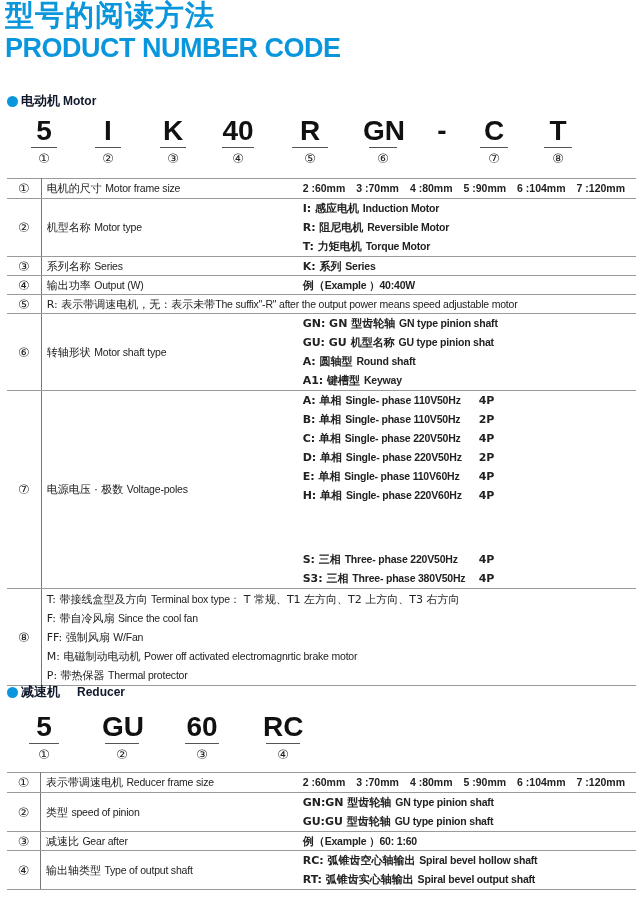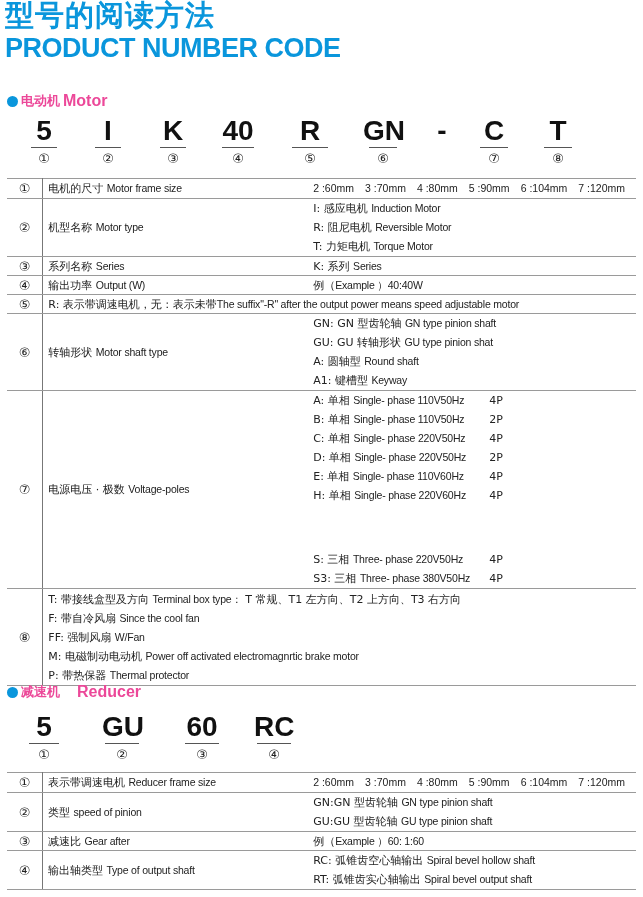--- a/index.html
+++ b/index.html
@@ -2,35 +2,35 @@
 <html><head>
 <meta charset="utf-8">
 <style>
   html, body { margin: 0; padding: 0; background: #ffffff; }
   body { width: 643px; height: 897px; position: relative; overflow: hidden;
          font-family: "DejaVu Sans", "Liberation Sans", sans-serif; color: #222; }
   .title-cn { position: absolute; left: 5px; top: -4px; font-size: 29px; font-weight: bold;
               color: #0a96dc; letter-spacing: 1px; white-space: nowrap; }
   .title-en { position: absolute; left: 5px; top: 33px; font-size: 27px; font-weight: bold;
               color: #0a96dc; font-family: "Liberation Sans", sans-serif; letter-spacing: -0.5px; white-space: nowrap; }
-  .section-head { position: absolute; left: 7px; font-size: 13px; font-weight: bold; color: #ec4899;
+  .section-head { position: absolute; left: 7px; font-size: 13px; font-weight: bold; color: #0f172a;
                   display: flex; align-items: center; white-space: nowrap; text-align: center; }
   .section-head .dot { width: 11px; height: 11px; border-radius: 50%; background: #0a96dc; margin-right: 3px; display: inline-block; }
-  .section-head .en { font-family: "Liberation Sans", sans-serif; font-size: 16px; margin-left: 3px; }
+  .section-head .en { font-family: "Liberation Sans", sans-serif; font-size: 12px; margin-left: 3px; }
   .code-row { position: absolute; left: 0; width: 643px; height: 60px; }
   .code-item { position: absolute; top: 0; text-align: center; }
   .code-item .chars { font-family: "Liberation Sans", sans-serif; font-weight: bold; font-size: 28px;
                       color: #111; line-height: 30px; height: 30px; }
   .code-item .uline { height: 1px; background: #555; margin: 1px auto 0 auto; }
   .code-item .num { font-size: 13px; color: #222; line-height: 18px; margin-top: 2px; }
   table.spec { position: absolute; left: 7px; width: 629px; border-collapse: collapse; font-size: 11px; }
   table.spec td { border-top: 1px solid #9a9a9a; border-bottom: 1px solid #9a9a9a; padding: 0; vertical-align: middle; }
   table.spec td.idx { width: 38px; text-align: center; font-size: 13px; border-right: 1px solid #777; }
   table.spec td.name { padding-left: 5px; width: 278px; white-space: nowrap; }
-  table.spec td.val { padding-left: 0; white-space: nowrap; }
+  table.spec td.val { padding-left: 0; white-space: nowrap; font-weight: bold; }
   table.spec td.wide { padding-left: 5px; white-space: nowrap; }
   .line { height: 19px; line-height: 19px; white-space: nowrap; }
   .en-t { font-family: "Liberation Sans", sans-serif; font-size: 10.5px; letter-spacing: -0.2px; }
   .pole { display: inline-block; position: absolute; left: 502px; }
   .relcell { position: relative; }
   .sizes span { margin-right: 11px; font-family: "Liberation Sans", sans-serif; font-size: 10.5px; }
 </style>
 </head>
 <body>
 
@@ -146,21 +146,21 @@
   </tr>
 
   <tr style="height:76px;">
     <td class="idx">⑥</td>
     <td class="name">
       <span>转轴形状</span>
       <span class="en-t">Motor shaft type</span>
     </td>
     <td class="val">
       <div class="line"><span>GN: GN 型齿轮轴</span> <span class="en-t">GN type pinion shaft</span></div>
-      <div class="line"><span>GU: GU 转轴形状</span> <span class="en-t">GU type pinion shat</span></div>
+      <div class="line"><span>GU: GU 机型名称</span> <span class="en-t">GU type pinion shat</span></div>
       <div class="line"><span>A: 圆轴型</span> <span class="en-t">Round shaft</span></div>
       <div class="line"><span>A1: 键槽型</span> <span class="en-t">Keyway</span></div>
     </td>
   </tr>
 
   <tr style="height:152px;">
     <td class="idx">⑦</td>
     <td class="name">
       <span>电源电压 · 极数</span>
       <span class="en-t">Voltage-poles</span>
@@ -205,21 +205,21 @@
   <div class="code-item" style="left:102px;width:40px;">
     <div class="chars">GU</div>
     <div class="uline" style="width:34px;"></div>
     <div class="num">②</div>
   </div>
   <div class="code-item" style="left:182px;width:40px;">
     <div class="chars">60</div>
     <div class="uline" style="width:34px;"></div>
     <div class="num">③</div>
   </div>
-  <div class="code-item" style="left:254px;width:40px;">
+  <div class="code-item" style="left:263px;width:40px;">
     <div class="chars">RC</div>
     <div class="uline" style="width:34px;"></div>
     <div class="num">④</div>
   </div>
 </div>
 
 <table class="spec" style="top:772px;">
   <tbody>
       <tr style="height:20px;">
     <td class="idx">①</td>

